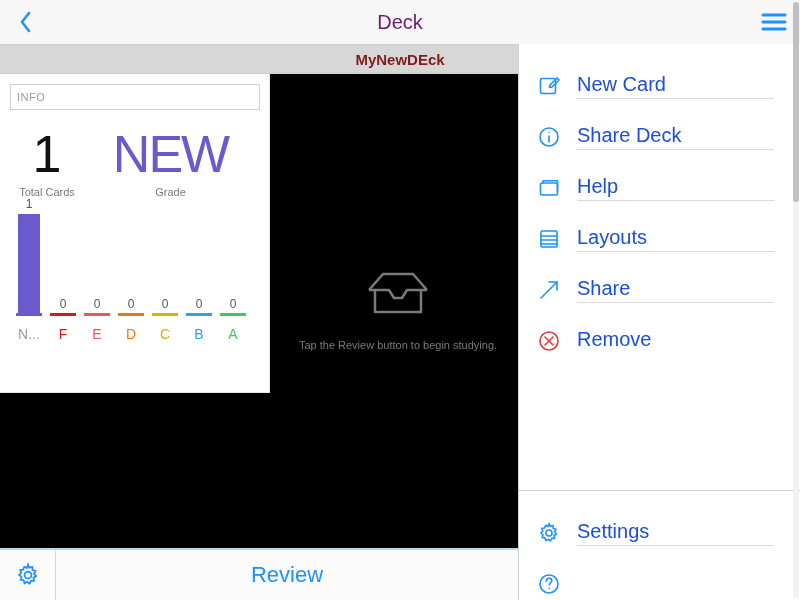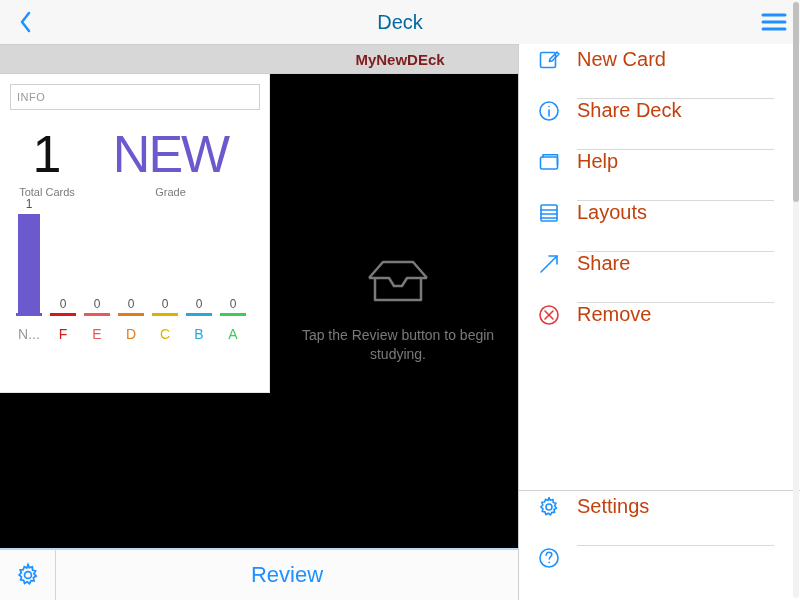--- a/index.html
+++ b/index.html
@@ -2,21 +2,21 @@
 <html><head>
 <meta charset="utf-8">
 <style>
   * { box-sizing: border-box; margin: 0; padding: 0; }
   html, body { width: 800px; height: 600px; font-family: -apple-system, "Helvetica Neue", Helvetica, Arial, sans-serif; font-weight: 300; overflow: hidden; background: #f7f7f7; color: #333; }
   .root { position: relative; width: 800px; height: 600px; }
 
   
   .navbar { height: 44px; display: flex; align-items: center; justify-content: center; position: relative; background: #f7f7f7; }
   .navbar .back { position: absolute; left: 8px; top: 0; height: 44px; width: 36px; display: flex; align-items: center; justify-content: center; color: #1e90ff; }
-  .navbar .title { font-size: 20px; color: #0369a1; }
+  .navbar .title { font-size: 20px; color: #701a75; }
   .navbar .menu { position: absolute; right: 8px; top: 0; height: 44px; width: 36px; display: flex; align-items: center; justify-content: center; color: #1e90ff; }
 
   
   .deckstrip { height: 30px; background: #d7d7d7; display: flex; align-items: center; justify-content: center; font-size: 15px; font-weight: 600; color: #7f1d1d; border-top: 1px solid #cfcfcf; border-bottom: 1px solid #cfcfcf; }
   .deckstrip-inner { width: 518px; text-align: center; }
 
   
   .body { position: absolute; top: 74px; bottom: 0; left: 0; width: 518px; background: #000000; }
   .info-pane { position: absolute; left: 0; top: 0; width: 270px; background: #fff; padding: 10px 10px 20px 10px; border-right: 1px solid #e5e5e5; border-bottom: 1px solid #e5e5e5; }
   .info-box { width: 250px; height: 26px; border: 1px solid #d0d0d0; display: flex; align-items: center; padding: 0 6px; color: #9a9a9a; font-size: 11px; letter-spacing: 0.5px; }
@@ -32,32 +32,32 @@
 
   .chart { margin-top: 24px; height: 150px; position: relative; padding-left: 2px; }
   .chart-bars { display: flex; height: 120px; align-items: flex-end; }
   .bar-wrap { width: 34px; display: flex; flex-direction: column; align-items: center; }
   .bar-val { font-size: 12px; color: #555; margin-bottom: 3px; }
   .bar { width: 22px; }
   .bar-base { width: 26px; height: 3px; margin-top: -1px; }
   .bar-lbl { font-size: 14px; margin-top: 10px; }
 
   .center-pane { position: absolute; left: 278px; top: 0; right: 0; bottom: 52px; display: flex; flex-direction: column; align-items: center; justify-content: center; color: #7a7a7a; padding: 0 12px; text-align: center; }
-  .center-pane .hint { font-size: 14px; margin-top: 22px; line-height: 1.35; }
+  .center-pane .hint { font-size: 11px; margin-top: 22px; line-height: 1.35; }
 
   
   .toolbar { position: absolute; bottom: 0; left: 0; width: 518px; height: 52px; border-top: 2px solid #b9d8f2; background: #fbfbfb; display: flex; }
   .toolbar .gear { width: 56px; display: flex; align-items: center; justify-content: center; color: #1e90ff; border-right: 1px solid #d5d5d5; }
   .toolbar .review { flex: 1; display: flex; align-items: center; justify-content: center; color: #1e90ff; font-size: 22px; }
 
   
   .sidepanel { position: absolute; right: 0; top: 44px; bottom: 0; width: 282px; background: #fff; border-left: 1px solid #d0d0d0; display: flex; flex-direction: column; }
   .sidepanel .group { padding: 4px 0 4px 0; }
   .sidepanel .spacer { flex: 1; }
-  .sidepanel .item { display: flex; align-items: flex-start; height: 50px; padding-left: 18px; font-size: 20px; color: #c2410c; }
+  .sidepanel .item { display: flex; align-items: flex-end; height: 50px; padding-left: 18px; font-size: 20px; color: #1d4ed8; }
   .sidepanel .item .icon { width: 40px; display: flex; align-items: center; justify-content: flex-start; }
   .sidepanel .item .lbl { flex: 1; padding-bottom: 2px; }
   .sidepanel .sep { height: 1px; background: #d9d9d9; margin-left: 58px; margin-right: 26px; }
   .sidepanel .topline { height: 1px; background: #d0d0d0; }
 
   
   .scroll-ind { position: absolute; right: 1px; top: 2px; width: 6px; height: 596px; background: #f2f2f2; border-radius: 3px; }
   .scroll-thumb { position: absolute; right: 1px; top: 2px; width: 6px; height: 200px; background: #c0c0c0; border-radius: 3px; }
 
   svg { display: block; }

